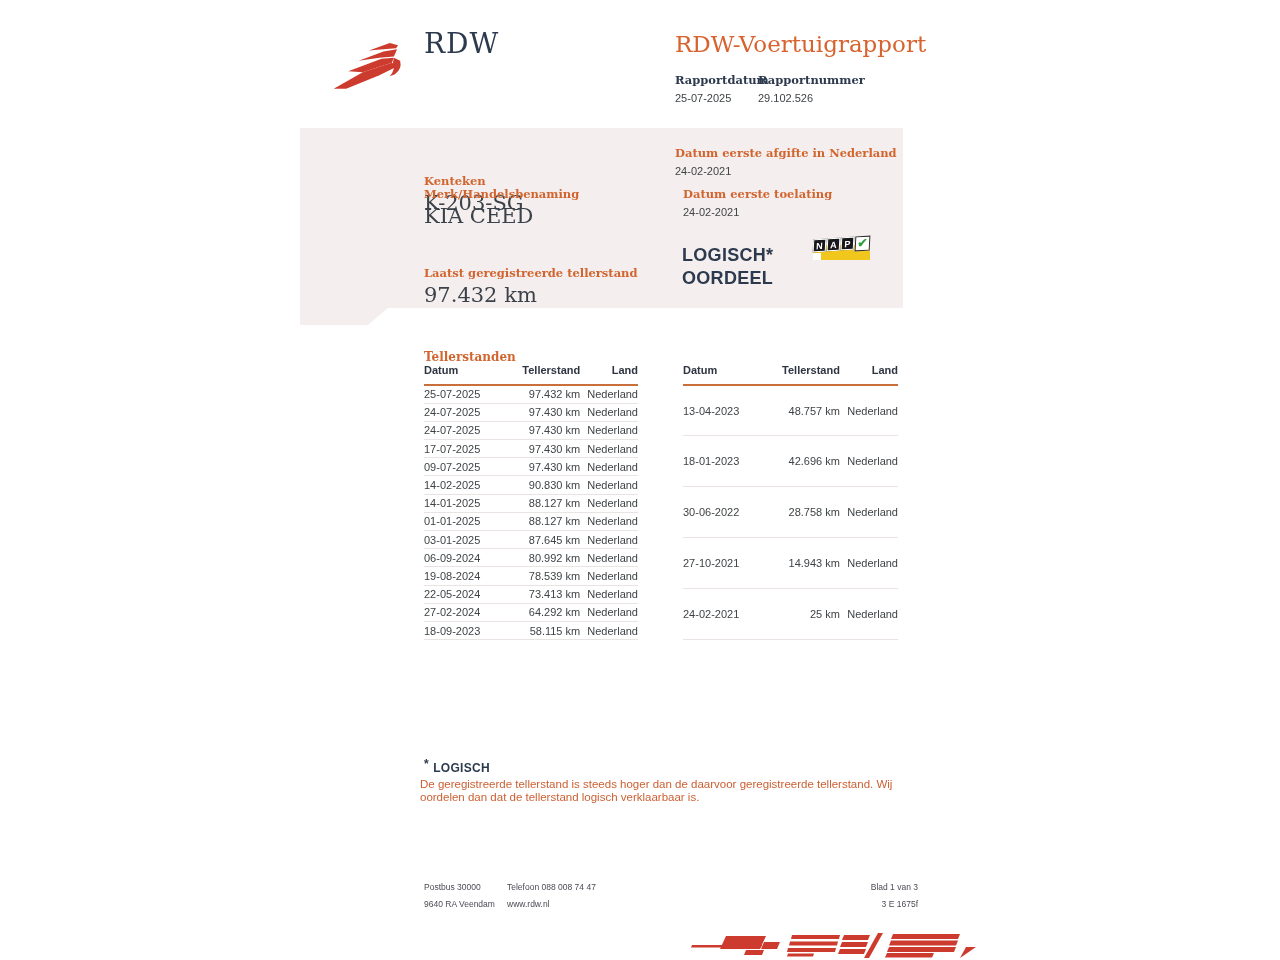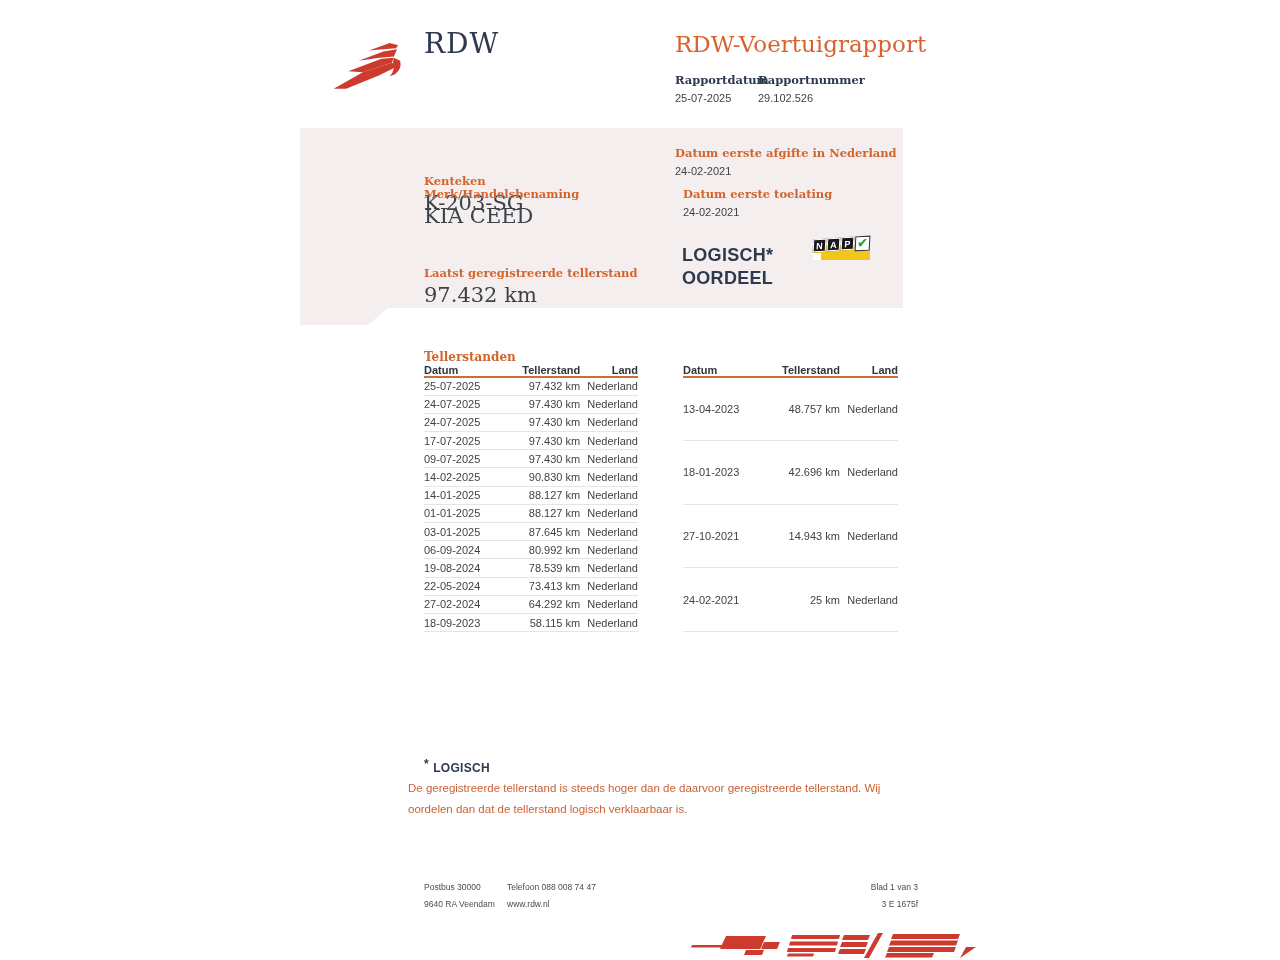--- a/index.html
+++ b/index.html
@@ -33,31 +33,31 @@
     border:1px solid #ffffff; }
   .nap-check-tile { position:absolute; width:15px; height:15px; background:#ffffff; border:1.5px solid #2b2b2b;
     transform:skewX(-6deg) rotate(-3deg); color:#2f9e3f; font-size:12px; font-weight:bold; text-align:center; line-height:13px; }
 
   
   .section-title { left:424px; top:350px; font-family:"DejaVu Serif", serif; font-weight:bold; font-size:12px; color:#d2652f; }
   .tables { left:424px; top:364px; width:474px; display:flex; }
   table { border-collapse:collapse; font-size:11px; color:#3f4346; }
   .tbl-left { width:214px; }
   .tbl-right { width:215px; margin-left:45px; }
-  th { font-size:11px; color:#2e3440; text-align:right; padding:0 0 0 0; border-bottom:2px solid #c96f3b; }
+  th { font-size:11px; color:#2e3440; text-align:right; padding:0 0 8px 0; border-bottom:2px solid #c96f3b; }
   th.c0 { text-align:left; }
   td { height:18.2px; border-bottom:1px solid #eae3e3; text-align:right; }
   td.c0 { text-align:left; }
   col.c0 { width:40%; } col.c1 { width:33%; } col.c2 { width:27%; }
 
   
   .verdict-head { left:424px; top:757px; color:#2d3a4e; }
   .verdict-head .star { font-size:12px; font-weight:bold; vertical-align:4px; }
   .verdict-head .word { font-size:12px; font-weight:bold; letter-spacing:0.3px; }
-  .verdict-text { left:408px; top:778px; width:487px; font-size:11.5px; color:#cc6033; line-height:21px; }
+  .verdict-text { left:420px; top:778px; width:487px; font-size:11.5px; color:#cc6033; line-height:13px; }
 
   
   .footer-col { font-size:8.5px; color:#4b4b55; line-height:17px; }
   .f1 { left:424px; top:879px; }
   .f2 { left:507px; top:879px; }
   .f3 { right:362px; top:879px; text-align:right; }
 
   .logo-svg { left:330px; top:40px; }
   .footer-graphic { left:688px; top:932px; }
 </style>
@@ -231,20 +231,25 @@
     </thead>
     <tbody>
         <tr>
           <td class="c0">13-04-2023</td>
           <td class="c1">48.757 km</td>
           <td class="c2">Nederland</td>
         </tr>
         <tr>
           <td class="c0">18-01-2023</td>
           <td class="c1">42.696 km</td>
+          <td class="c2">Nederland</td>
+        </tr>
+        <tr>
+          <td class="c0">30-06-2022</td>
+          <td class="c1">28.758 km</td>
           <td class="c2">Nederland</td>
         </tr>
         <tr>
           <td class="c0">27-10-2021</td>
           <td class="c1">14.943 km</td>
           <td class="c2">Nederland</td>
         </tr>
         <tr>
           <td class="c0">24-02-2021</td>
           <td class="c1">25 km</td>

